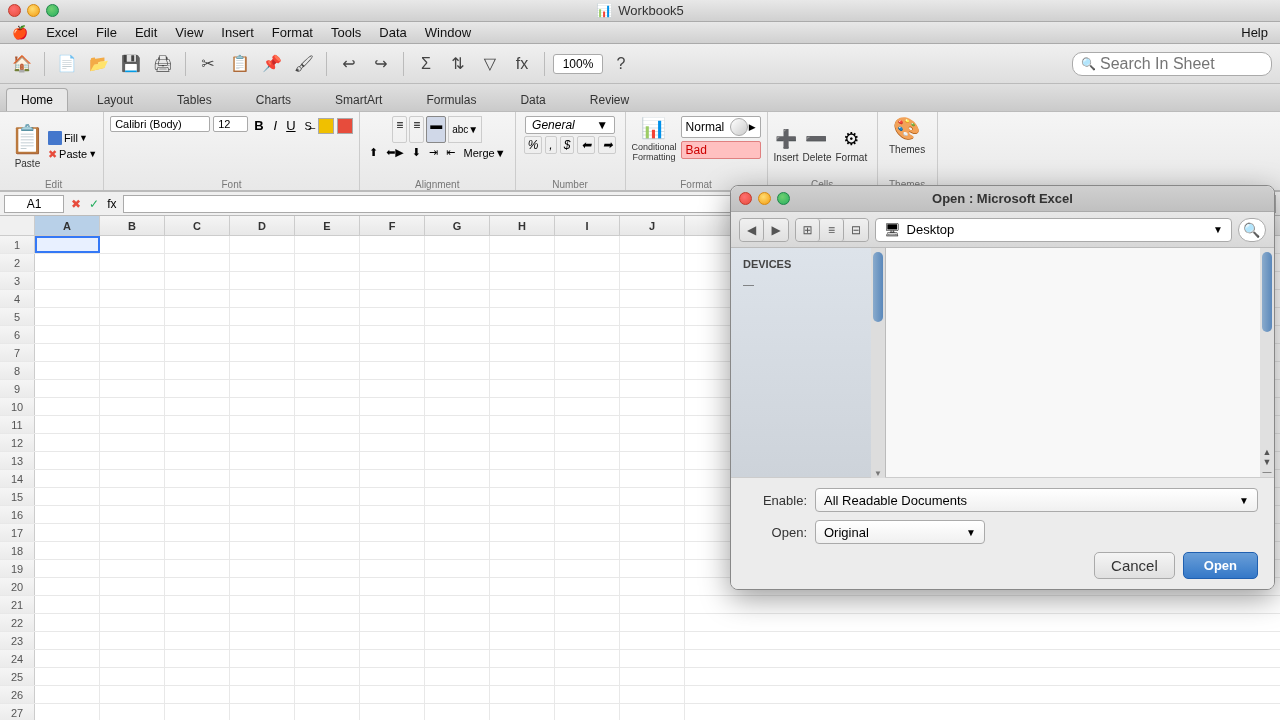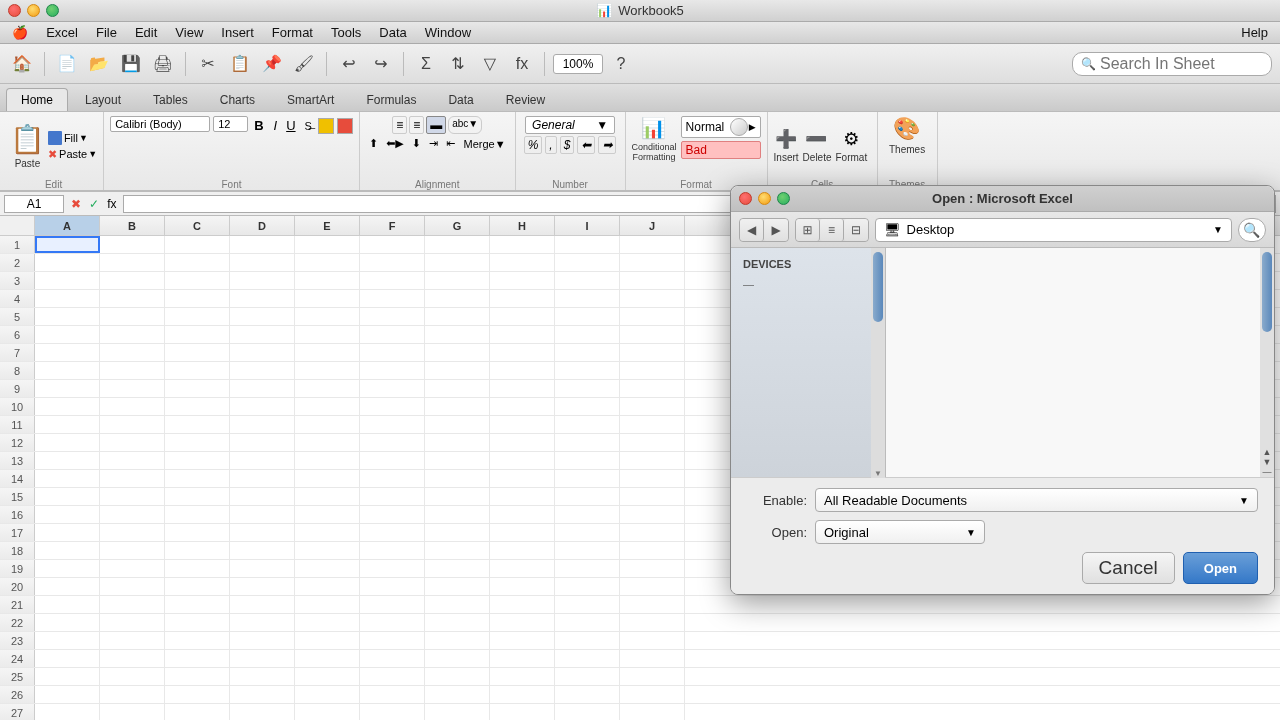--- a/index.html
+++ b/index.html
@@ -75,21 +75,21 @@
     }
 
     
     .ribbon-tabs {
       background: linear-gradient(to bottom, #e0e0e0, #cacaca);
       height: 28px;
       display: flex;
       align-items: flex-end;
       padding: 0 6px;
       border-bottom: 1px solid #bbb;
-      gap: 2px;
+      gap: 14px;
     }
     .ribbon-tab {
       padding: 4px 14px;
       font-size: 12px;
       color: #333;
       cursor: pointer;
       border-radius: 4px 4px 0 0;
       border: 1px solid transparent;
       border-bottom: none;
     }
@@ -286,21 +286,21 @@
       font-size: 13px; cursor: pointer;
       justify-content: space-between;
     }
     .dialog-btns {
       display: flex; justify-content: flex-end; gap: 8px; margin-top: 4px;
     }
     .dialog-cancel-btn {
       padding: 4px 16px;
       background: linear-gradient(to bottom, #f5f5f5, #e0e0e0);
       border: 1px solid #aaa; border-radius: 5px;
-      font-size: 19px; cursor: pointer; color: #333;
+      font-size: 15px; cursor: pointer; color: #333;
     }
     .dialog-open-btn {
       padding: 4px 20px;
       background: linear-gradient(to bottom, #6a9fd8, #3478c8);
       border: 1px solid #2060b0; border-radius: 5px;
       font-size: 13px; cursor: pointer; color: white; font-weight: bold;
     }
     .ribbon-group-wrapper {
       display: flex;
       flex-direction: column;
@@ -435,21 +435,21 @@
     </div>
     <div class="rg-title">Font</div>
   </div>
 
   <div class="ribbon-group-wrapper" style="min-width:120px;">
     <div class="rg-content" style="flex-direction:column;gap:2px;">
       <div style="display:flex;gap:2px;">
         <div style="font-size:12px;cursor:pointer;padding:1px 3px;border:1px solid #ccc;border-radius:2px;">≡</div>
         <div style="font-size:12px;cursor:pointer;padding:1px 3px;border:1px solid #ccc;border-radius:2px;">≡</div>
         <div style="font-size:12px;cursor:pointer;padding:1px 3px;border:1px solid #888;border-radius:2px;background:#d0d8e8;">▬</div>
-        <div style="font-size:10px;cursor:pointer;padding:1px 3px;border:1px solid #ccc;border-radius:6px;">abc▼</div>
+        <div style="font-size:10px;cursor:pointer;padding:7px 3px;border:1px solid #ccc;border-radius:0;">abc▼</div>
       </div>
       <div style="display:flex;gap:2px;">
         <div style="font-size:11px;cursor:pointer;padding:1px 3px;">⬆</div>
         <div style="font-size:11px;cursor:pointer;padding:1px 3px;">⬅▶</div>
         <div style="font-size:11px;cursor:pointer;padding:1px 3px;">⬇</div>
         <div style="font-size:11px;cursor:pointer;padding:1px 3px;">⇥</div>
         <div style="font-size:11px;cursor:pointer;padding:1px 3px;">⇤</div>
         <div style="display:flex;align-items:center;font-size:11px;cursor:pointer;padding:1px 3px;">Merge▼</div>
       </div>
     </div>

